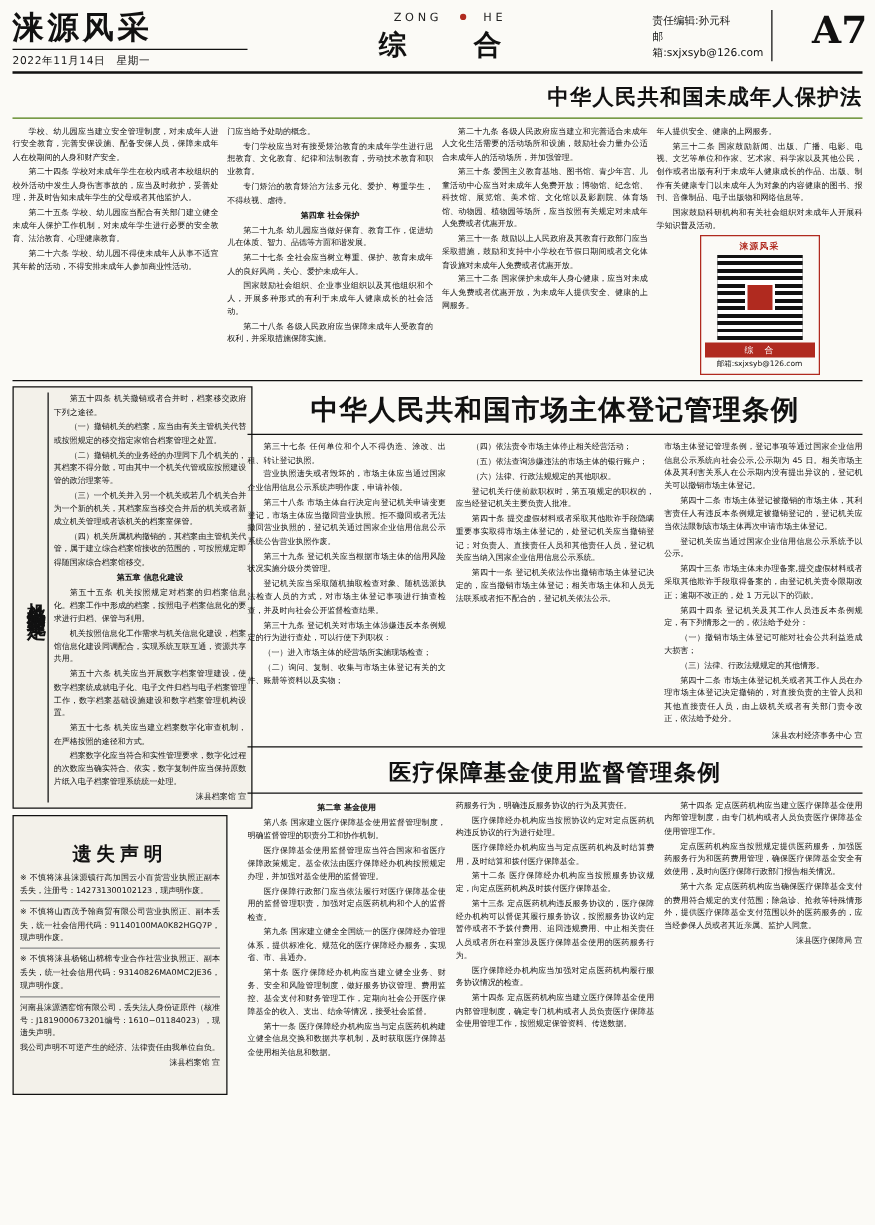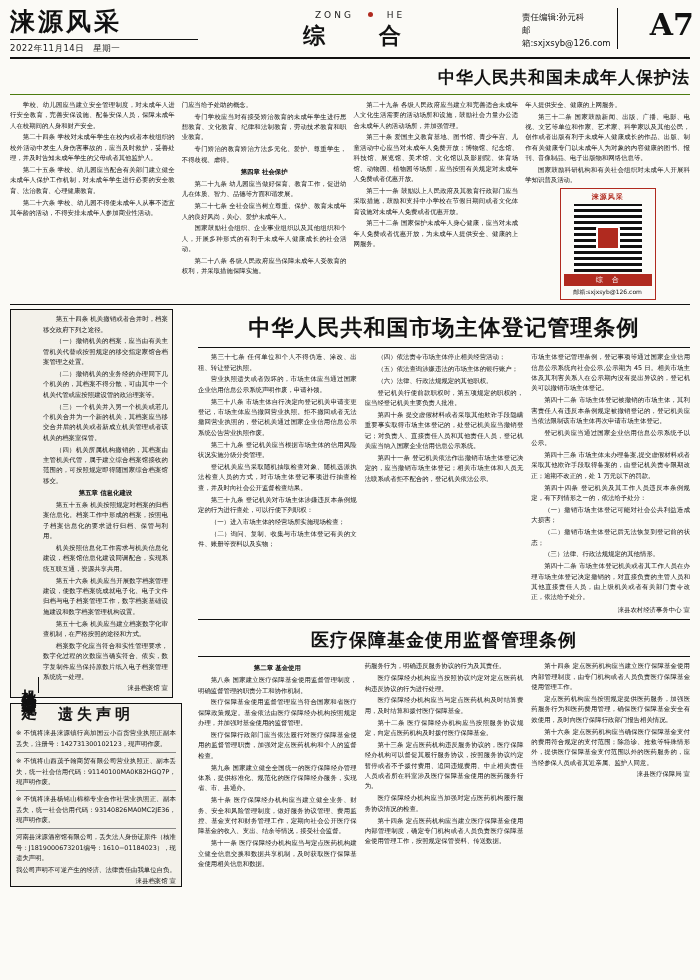--- a/index.html
+++ b/index.html
@@ -64,32 +64,32 @@
   .qr-img { width:68px; height:68px; margin:0 auto; background:
       repeating-linear-gradient(0deg,#111 0 3px,#fff 3px 6px),
       repeating-linear-gradient(90deg,#111 0 3px,transparent 3px 6px);
       position:relative; }
   .qr-img:after { content:""; position:absolute; left:50%; top:50%; width:20px; height:20px; transform:translate(-50%,-50%); background:#b02a1f; border:2px solid #fff; border-radius:2px; }
   .qr-cap { font-size:6px; margin-top:2px; line-height:1.4; }
   .redbar { background:#b02a1f; color:#fff; font-size:7px; padding:1px 0; letter-spacing:1px; margin-top:2px; }
 
   
   .mid { display:flex; gap:8px; margin-top:4px; }
-  .boxed-left { width:163px; border:1px solid #111; padding:4px; background:#f3f1ea; display:flex;align-items:flex-end; }
+  .boxed-left { width:192px; border:1px solid #111; padding:4px; background:#f3f1ea; display:flex; }
   .vert-title {
     writing-mode:vertical-rl; text-orientation:upright;
     font-family:"DejaVu Serif", serif; font-weight:bold; font-size:15px;
     letter-spacing:2px; width:24px; text-align:center; line-height:1.05;
     border-right:1px solid #111; margin-right:4px; padding-right:2px;
   }
   .boxed-left .body { flex:1; }
   .mid-right { flex:1; }
 
   
-  .notice { width:172px; border:1px solid #111; margin-top:5px; padding:0 5px; background:#f3f1ea; }
+  .notice { width:172px; border:1px solid #111; margin-top:5px; padding:20px 5px; background:#f3f1ea; }
   .notice h3 { text-align:center; font-family:"DejaVu Serif", serif; font-size:15px; margin:1px 0 4px 0; letter-spacing:4px; }
 
   .signoff { text-align:right; font-size:6.4px; margin-top:2px; }
 </style>
 </head>
 <body>
 
 <div class="page">
 
   <div class="masthead">
@@ -210,21 +210,20 @@
           <p class="t ind">第四十条 提交虚假材料或者采取其他欺诈手段隐瞒重要事实取得市场主体登记的，处登记机关应当撤销登记；对负责人、直接责任人员和其他责任人员，登记机关应当纳入国家企业信用信息公示系统。</p>
           <p class="t ind">第四十一条 登记机关依法作出撤销市场主体登记决定的，应当撤销市场主体登记；相关市场主体和人员无法联系或者拒不配合的，登记机关依法公示。</p>
         </div>
         <div class="col">
           <p class="t">市场主体登记管理条例，登记事项等通过国家企业信用信息公示系统向社会公示,公示期为 45 日。相关市场主体及其利害关系人在公示期内没有提出异议的，登记机关可以撤销市场主体登记。</p>
           <p class="t ind">第四十二条 市场主体登记被撤销的市场主体，其利害责任人有违反本条例规定被撤销登记的，登记机关应当依法限制该市场主体再次申请市场主体登记。</p>
           <p class="t ind">登记机关应当通过国家企业信用信息公示系统予以公示。</p>
           <p class="t ind">第四十三条 市场主体未办理备案,提交虚假材料或者采取其他欺诈手段取得备案的，由登记机关责令限期改正；逾期不改正的，处 1 万元以下的罚款。</p>
           <p class="t ind">第四十四条 登记机关及其工作人员违反本条例规定，有下列情形之一的，依法给予处分：</p>
           <p class="t ind">（一）撤销市场主体登记可能对社会公共利益造成大损害；</p>
-          <p class="t ind">（二）撤销市场主体登记后无法恢复到登记前的状态；</p>
           <p class="t ind">（三）法律、行政法规规定的其他情形。</p>
           <p class="t ind">第四十二条 市场主体登记机关或者其工作人员在办理市场主体登记决定撤销的，对直接负责的主管人员和其他直接责任人员，由上级机关或者有关部门责令改正，依法给予处分。</p>
         </div>
       </div>
       <div class="signoff">涞县农村经济事务中心 宣</div>
 
       <div class="sep"></div>
 
       <div class="headline3">医疗保障基金使用监督管理条例</div>
       <div class="cols">

